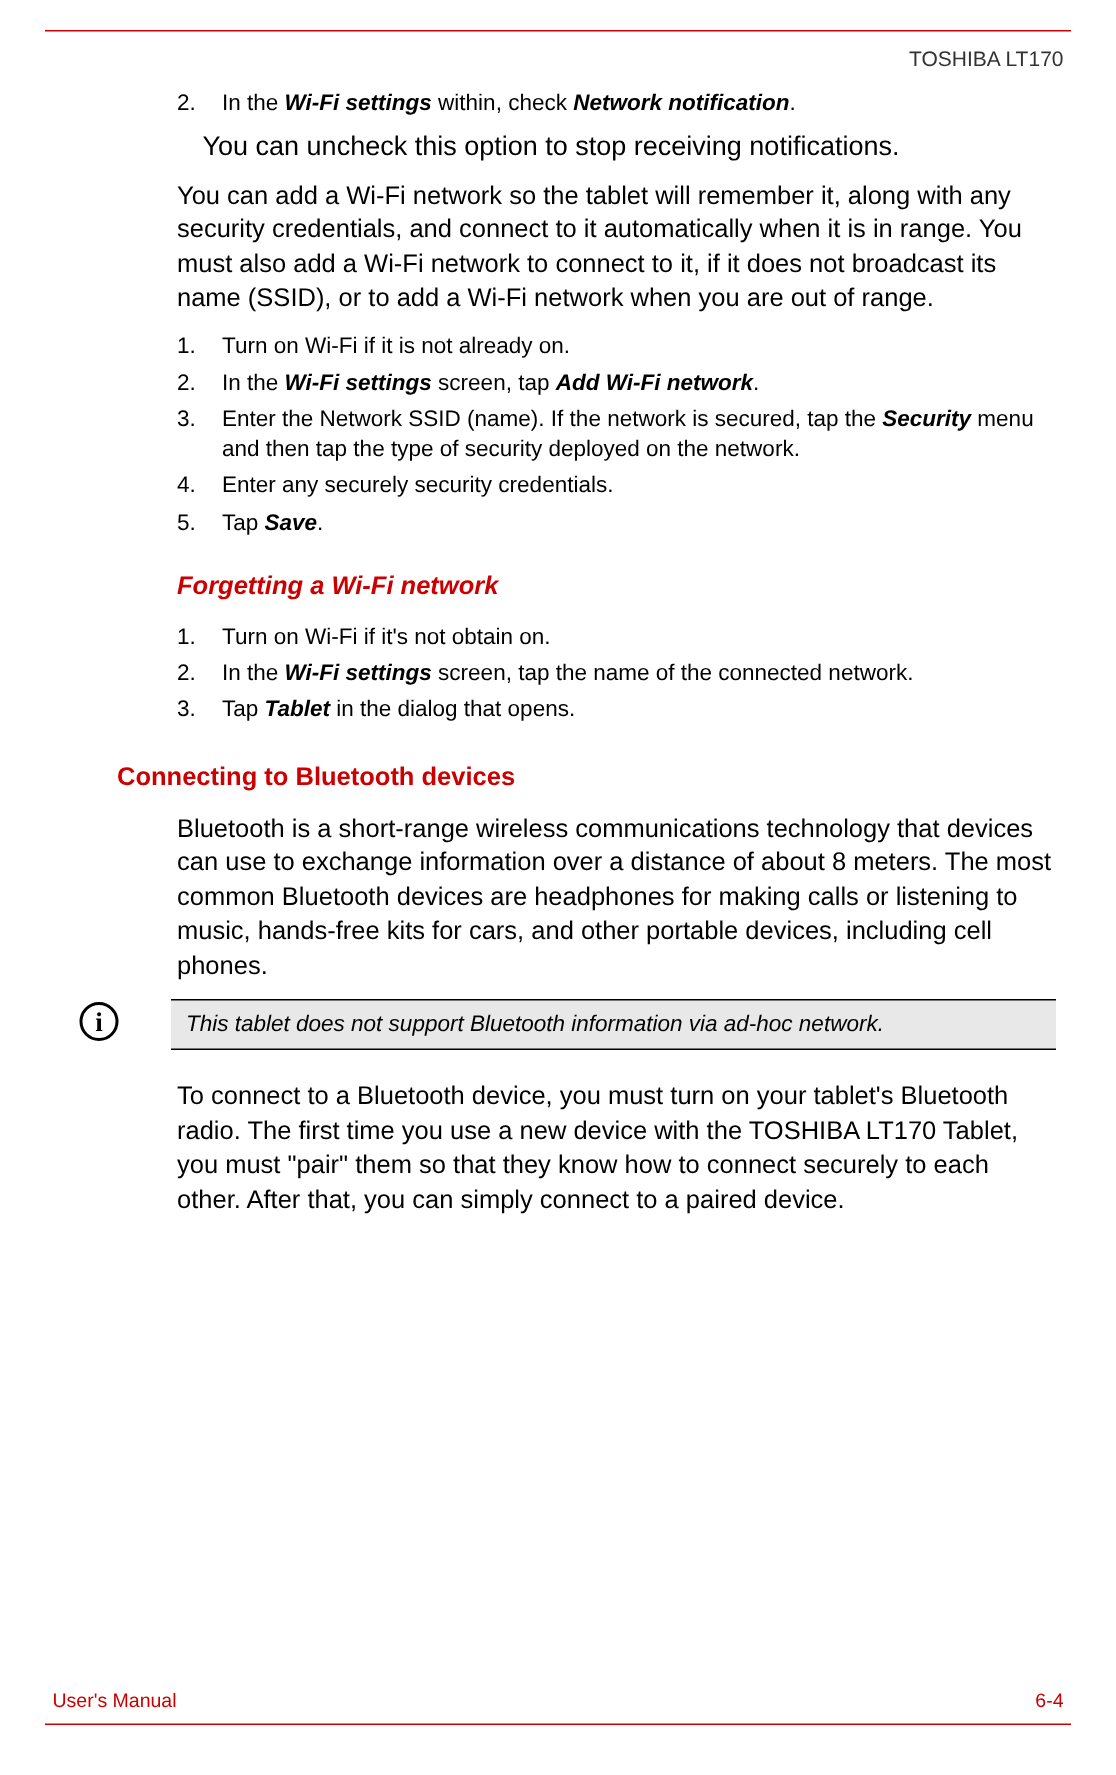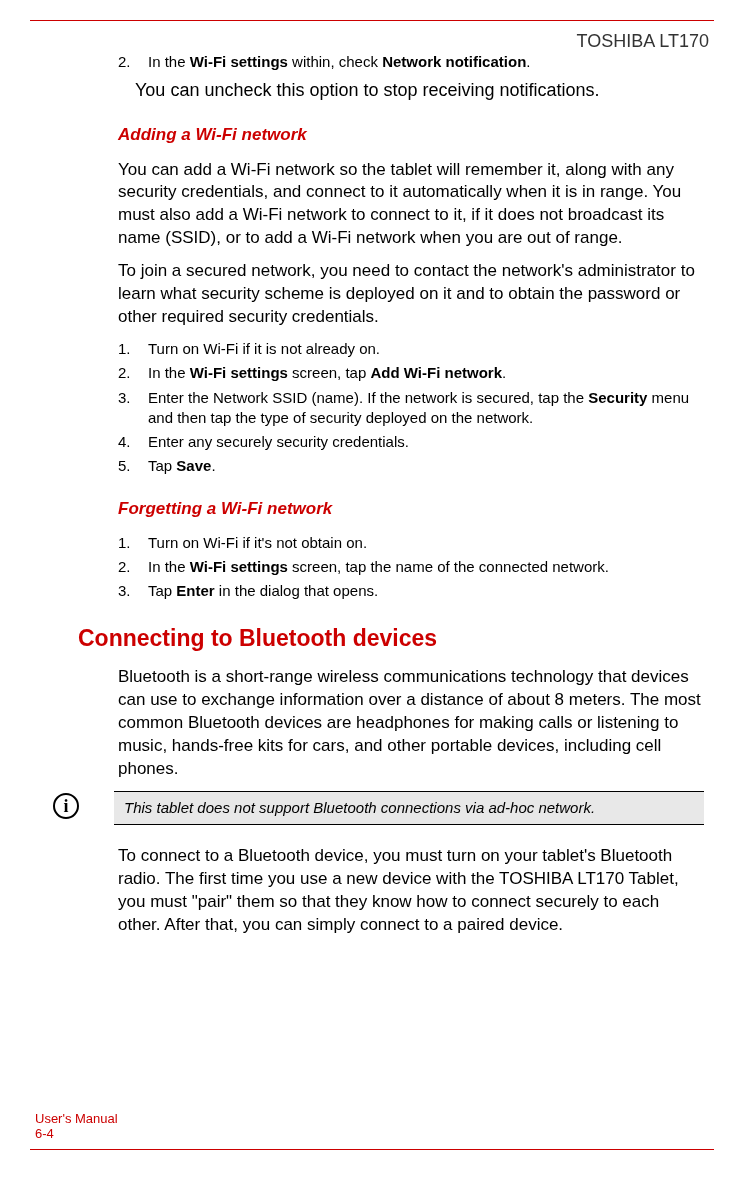--- a/index.html
+++ b/index.html
@@ -17,23 +17,24 @@
     .page-wrapper {
       border-top: 1px solid #c00;
       border-bottom: 1px solid #c00;
       margin: 20px 30px;
       padding: 10px 0 10px 0;
       min-height: 1130px;
       position: relative;
     }
     .header-right {
       text-align: right;
-      font-size: 18px;
+      font-size: 14px;
       color: #333;
       padding-right: 5px;
+      margin-bottom: 12px;
     }
     .content {
       padding-left: 88px;
       padding-right: 10px;
     }
     .numbered-item {
       display: flex;
       margin-bottom: 4px;
       font-size: 15px;
       line-height: 1.35;
@@ -61,21 +62,21 @@
       margin-bottom: 14px;
     }
     .para {
       font-size: 17px;
       line-height: 1.35;
       margin-bottom: 10px;
     }
     .section-h2 {
       color: #c00;
       font-weight: bold;
-      font-size: 23px;
+      font-size: 17px;
       margin-top: 24px;
       margin-bottom: 14px;
       margin-left: -40px;
     }
     .note-block {
       display: flex;
       align-items: flex-start;
       margin-left: -65px;
       margin-top: 6px;
       margin-bottom: 20px;
@@ -108,45 +109,43 @@
     .footer {
       position: absolute;
       bottom: 8px;
       left: 0;
       right: 0;
       display: flex;
       justify-content: space-between;
       font-size: 13px;
       color: #c00;
       padding: 0 5px;
-      flex-direction: column;
     }
     .bold {
       font-weight: bold;
+      font-style: italic;
     }
   </style>
 </head>
 <body>
 
 <div class="page-wrapper">
   <div class="header-right">TOSHIBA LT170</div>
 
   <div class="content">
 
     <div class="numbered-item">
       <div class="num">2.</div>
       <div class="txt">
         <span>In the </span><span class="bold">Wi-Fi settings</span><span> within, check </span><span class="bold">Network notification</span><span>.</span>
       </div>
     </div>
     <div class="sub-text">You can uncheck this option to stop receiving notifications.</div>
 
-    <div class="section-h3">Adding a Wi-Fi network</div>
     <div class="para">You can add a Wi-Fi network so the tablet will remember it, along with any security credentials, and connect to it automatically when it is in range. You must also add a Wi-Fi network to connect to it, if it does not broadcast its name (SSID), or to add a Wi-Fi network when you are out of range.</div>
-    <div class="para">To join a secured network, you need to contact the network's administrator to learn what security scheme is deployed on it and to obtain the password or other required security credentials.</div>
 
     <div class="numbered-item">
       <div class="num">1.</div>
       <div class="txt">Turn on Wi-Fi if it is not already on.</div>
     </div>
     <div class="numbered-item">
       <div class="num">2.</div>
       <div class="txt">
         <span>In the </span><span class="bold">Wi-Fi settings</span><span> screen, tap </span><span class="bold">Add Wi-Fi network</span><span>.</span>
       </div>
@@ -176,30 +175,30 @@
     </div>
     <div class="numbered-item">
       <div class="num">2.</div>
       <div class="txt">
         <span>In the </span><span class="bold">Wi-Fi settings</span><span> screen, tap the name of the connected network.</span>
       </div>
     </div>
     <div class="numbered-item">
       <div class="num">3.</div>
       <div class="txt">
-        <span>Tap </span><span class="bold">Enter</span><span> in the dialog that opens.</span>
+        <span>Tap </span><span class="bold">Tablet</span><span> in the dialog that opens.</span>
       </div>
     </div>
 
     <div class="section-h2">Connecting to Bluetooth devices</div>
     <div class="para">Bluetooth is a short-range wireless communications technology that devices can use to exchange information over a distance of about 8 meters. The most common Bluetooth devices are headphones for making calls or listening to music, hands-free kits for cars, and other portable devices, including cell phones.</div>
 
     <div class="note-block">
       <div class="note-icon">i</div>
-      <div class="note-box">This tablet does not support Bluetooth connections via ad-hoc network.</div>
+      <div class="note-box">This tablet does not support Bluetooth information via ad-hoc network.</div>
     </div>
 
     <div class="para">To connect to a Bluetooth device, you must turn on your tablet's Bluetooth radio. The first time you use a new device with the TOSHIBA LT170 Tablet, you must "pair" them so that they know how to connect securely to each other. After that, you can simply connect to a paired device.</div>
   </div>
 
   <div class="footer">
     <span>User's Manual</span>
     <span>6-4</span>
   </div>
 </div>

